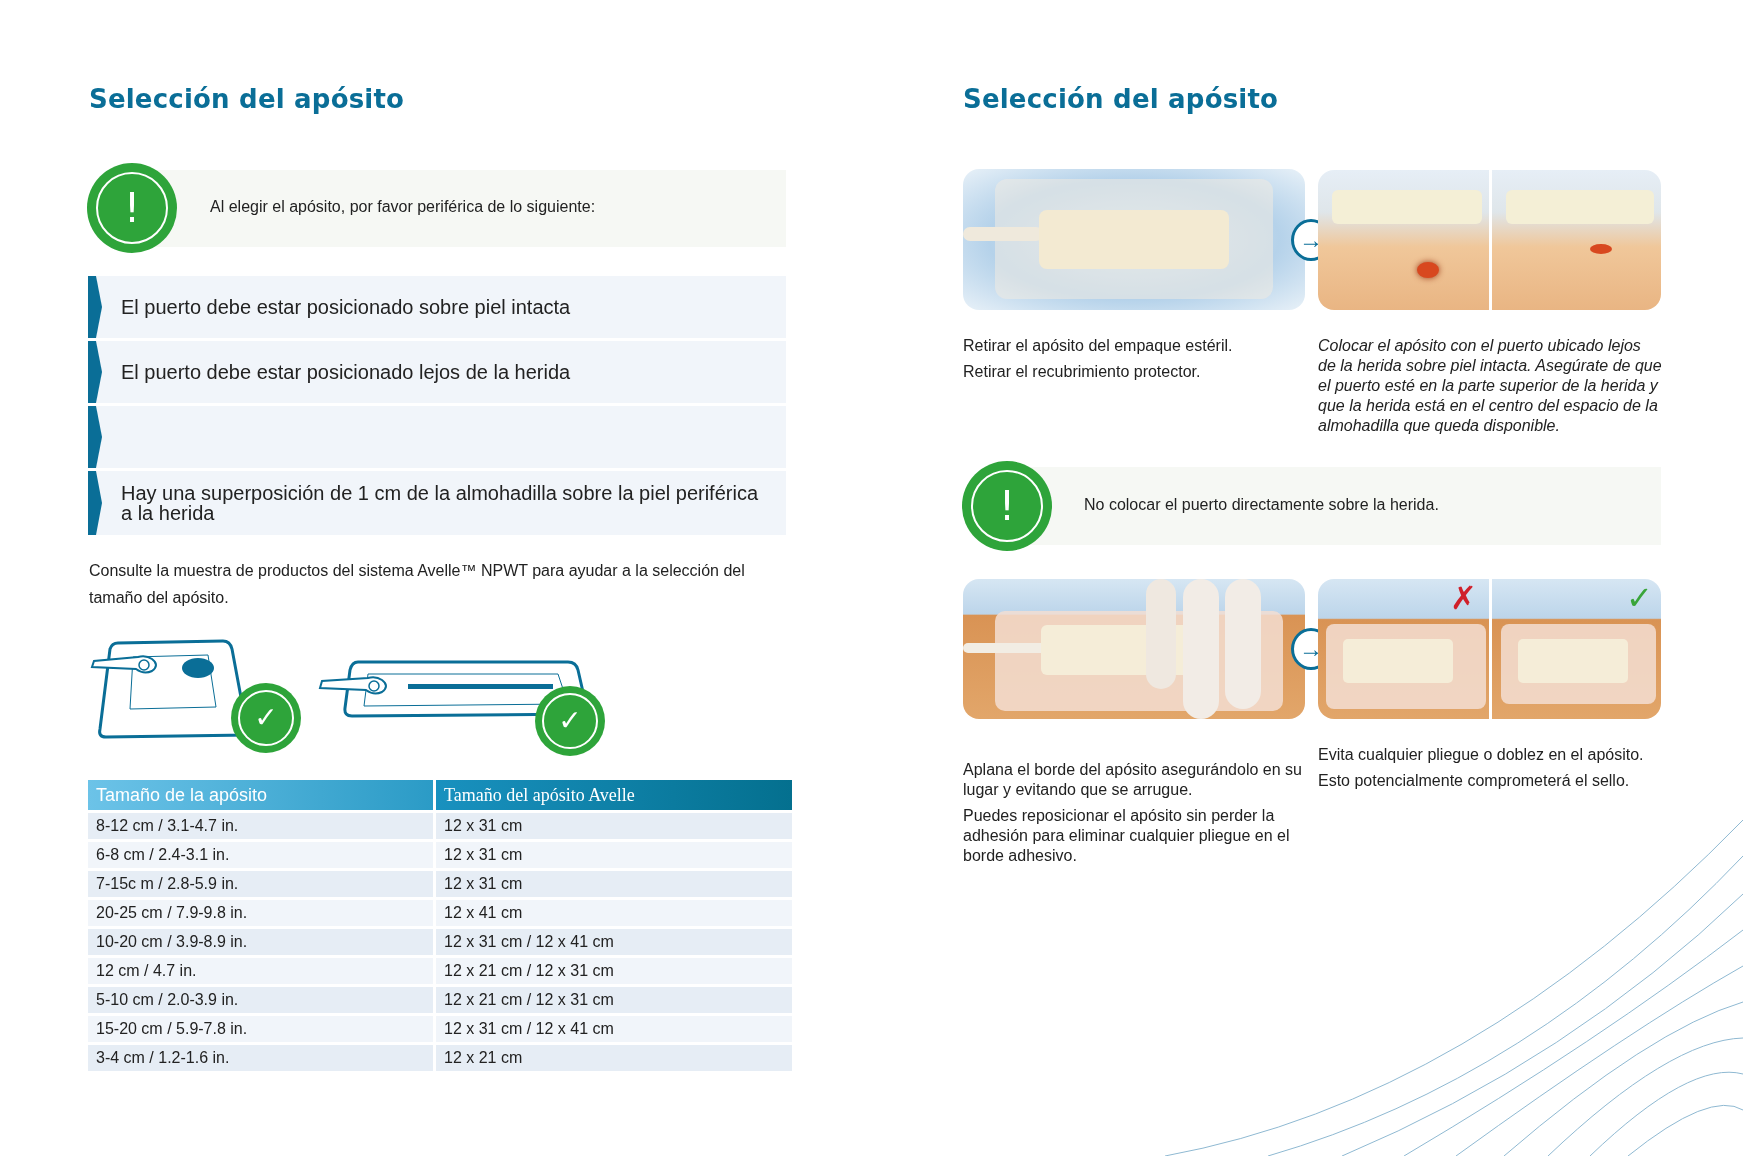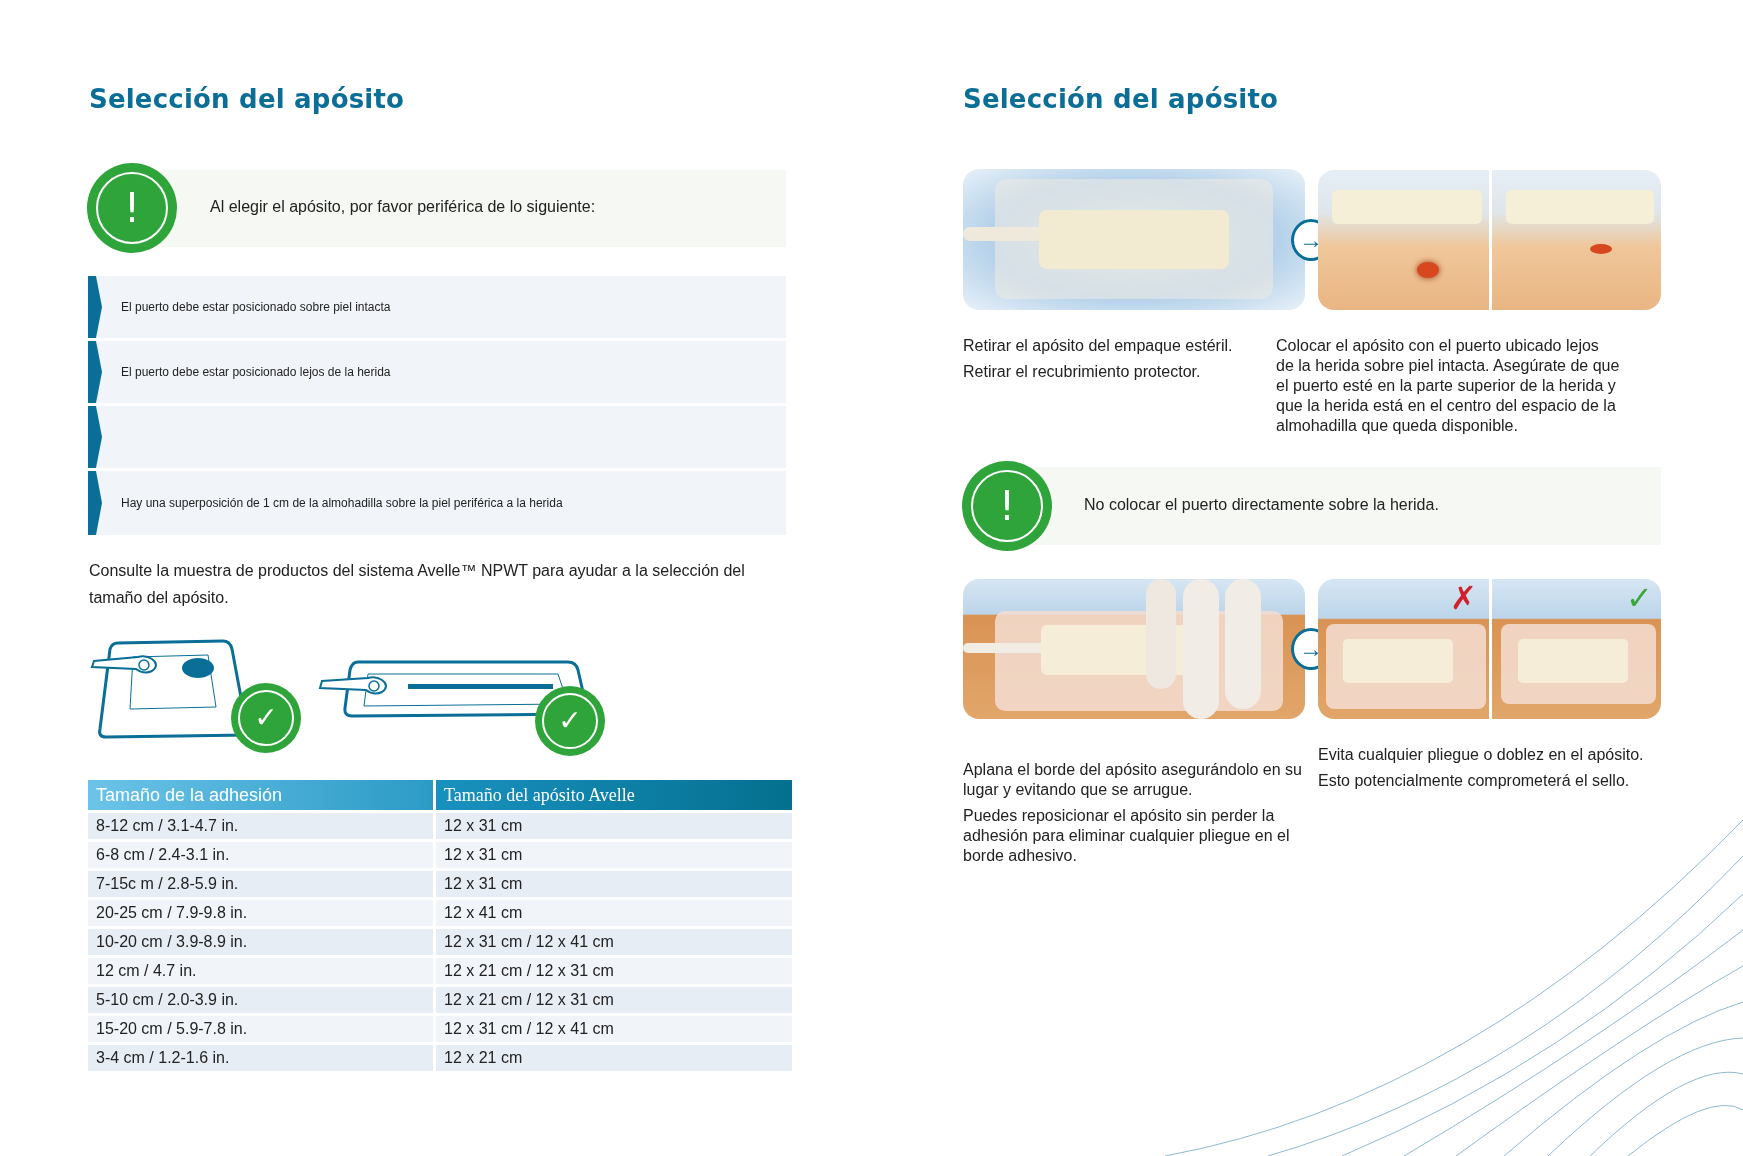--- a/index.html
+++ b/index.html
@@ -18,21 +18,21 @@
     display: flex; align-items: center; justify-content: center;
   }
   .warn-circle .inner {
     width: 72px; height: 72px; border-radius: 50%; border: 2px solid #ffffff;
     display: flex; align-items: center; justify-content: center;
     color: #fff; font-size: 40px; font-family: "DejaVu Sans", sans-serif; line-height: 1;
   }
   .warn-text { font-size: 16px; color: #222; }
   .list-item {
     background: #f1f5fa; height: 62px; display: flex; align-items: center;
-    padding-left: 33px; padding-right: 20px; font-size: 12px; line-height: 20px; color: #222;
+    padding-left: 33px; padding-right: 20px; font-size: 20px; line-height: 20px; color: #222;
     margin-bottom: 3px; position: relative;
   }
   .list-item .marker {
     position: absolute; left: 0; top: 0; width: 14px; height: 100%;
   }
   .body-text { font-size: 16px; line-height: 27px; color: #222; }
   table.sizes { border-collapse: separate; border-spacing: 3px 3px; width: 710px; }
   table.sizes th {
     font-weight: normal; color: #fff; font-size: 18px; text-align: left;
     padding: 4px 8px; height: 30px;
@@ -114,21 +114,21 @@
   </svg>
   <div class="abs warn-circle" style="left:217px; top:36px; width:70px; height:70px;">
     <div class="inner" style="width:56px; height:56px; font-size:28px;">✓</div>
   </div>
 </div>
 
 <div class="abs" style="left:85px; top:777px;">
   <table class="sizes">
     <thead>
       <tr>
-        <th class="c1" style="width:345px;">Tamaño de la adhesión</th>
+        <th class="c1" style="width:345px;">Tamaño de la apósito</th>
         <th class="c2">Tamaño del apósito Avelle</th>
       </tr>
     </thead>
     <tbody>
       <tr>
           <td>8-12 cm / 3.1-4.7 in.</td>
           <td>12 x 31 cm</td>
         </tr>
       <tr>
           <td>6-8 cm / 2.4-3.1 in.</td>
@@ -180,21 +180,21 @@
   <div class="abs" style="left:188px; top:20px; width:148px; height:34px; background:#f4efd6; border-radius:6px;"></div>
   <div class="abs" style="left:99px; top:92px; width:22px; height:16px; background:#d8481f; border-radius:50%; box-shadow:0 0 6px #9c3a1a;"></div>
   <div class="abs" style="left:272px; top:74px; width:22px; height:10px; background:#d8481f; border-radius:50%;"></div>
   <div class="abs" style="left:171px; top:0; width:3px; height:140px; background:#ffffff;"></div>
 </div>
 
 <div class="caption" style="left:963px; top:336px; width:340px;">
   <p>Retirar el apósito del empaque estéril.</p>
   <p>Retirar el recubrimiento protector.</p>
 </div>
-<div class="caption" style="left:1276px; top:336px; width:345px;">
+<div class="caption" style="left:1318px; top:336px; width:345px;font-style:italic;">
   <p>Colocar el apósito con el puerto ubicado lejos de la herida sobre piel intacta. Asegúrate de que el puerto esté en la parte superior de la herida y que la herida está en el centro del espacio de la almohadilla que queda disponible.</p>
 </div>
 
 <div class="abs warn-box" style="left:1022px; top:467px; width:639px; height:78px;">
   <div class="abs warn-text" style="left:62px; top:29px;">No colocar el puerto directamente sobre la herida.</div>
 </div>
 <div class="abs warn-circle" style="left:962px; top:461px;">
   <div class="inner">!</div>
 </div>
 

